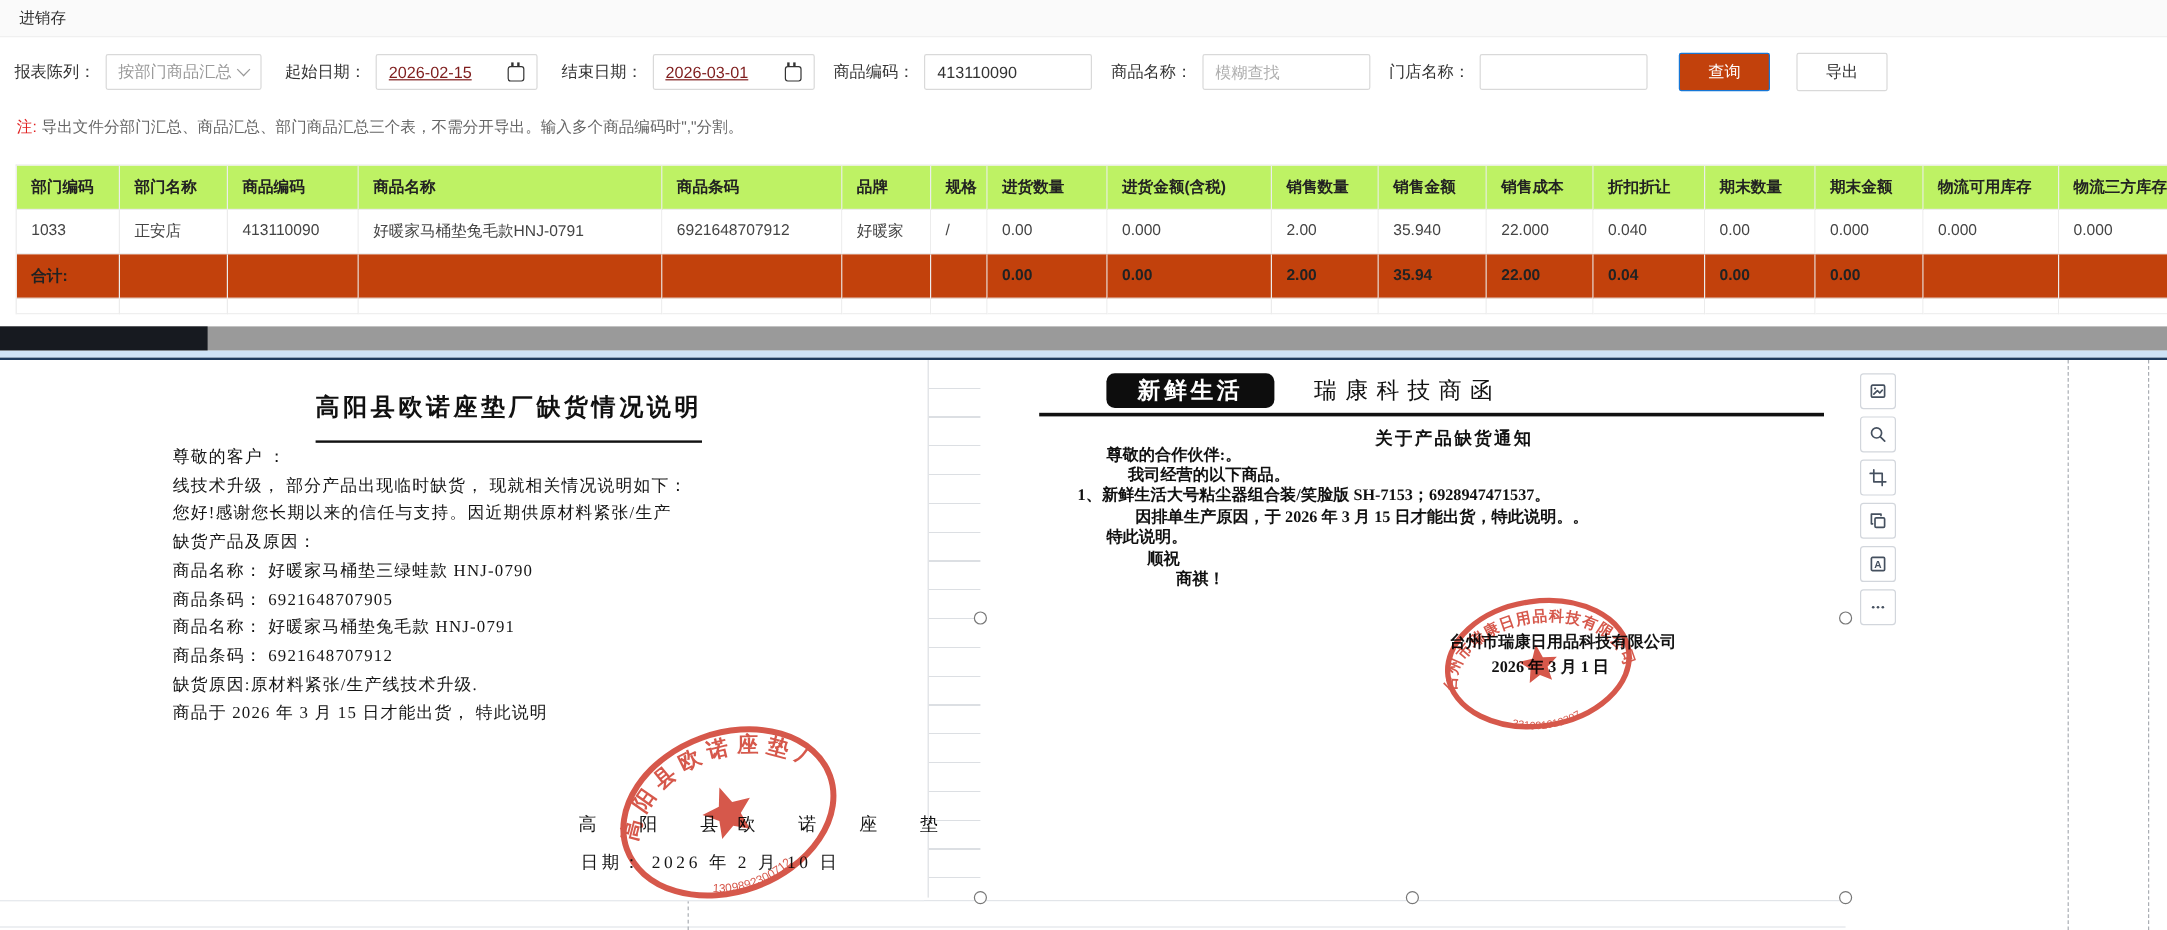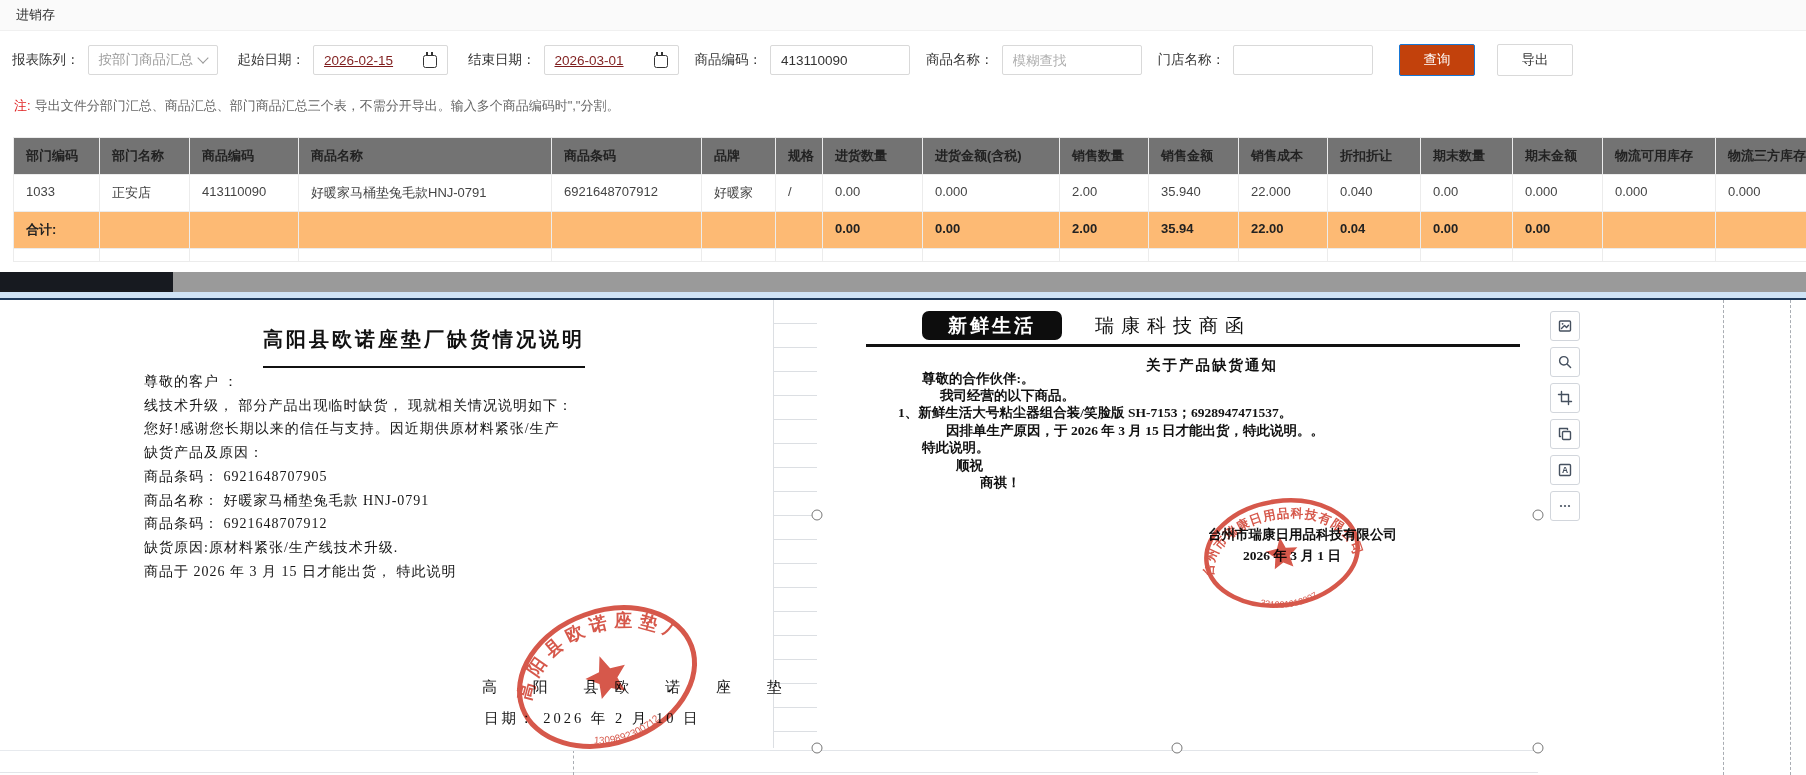--- a/index.html
+++ b/index.html
@@ -32,23 +32,23 @@
   
   .note{margin:8px 0 0 14px;font-size:13px;color:#666;}
   .note .red{color:#e02020;margin-right:4px;}
   
   .tbl-wrap{margin:22px 0 0 13px;width:1793px;overflow:hidden;
             border-top:1px solid #ececec;border-left:1px solid #ececec;}
   .trow{display:grid;grid-template-columns:86px 90px 109px 253px 150px 74px 47px 100px 137px 89px 90px 89px 93px 92px 90px 113px 130px;}
   .cell{border-right:1px solid #ececec;border-bottom:1px solid #ececec;
         padding:9px 4px 9px 12px;font-size:13px;white-space:nowrap;overflow:hidden;
         box-sizing:border-box;}
-  .hrow .cell{font-weight:700;background:#737373;color:#222;}
+  .hrow .cell{font-weight:700;background:#bef264;color:#222;}
   .drow .cell{color:#444;background:#fff;}
-  .srow .cell{font-weight:700;background:#fdba74;color:#222;}
+  .srow .cell{font-weight:700;background:#c2410c;color:#222;}
   .grow .cell{height:13px;padding:0 0 0 12px;border-bottom:1px solid #ececec;background:#fff;}
   
   .preview{position:absolute;left:0;top:272px;width:1806px;height:503px;}
   .hscroll{height:20px;background:#9a9a9a;position:relative;}
   .hthumb{position:absolute;left:0;top:0;width:173px;height:20px;background:#171a20;}
   .strip-blue{height:6px;background:#cfe3f6;}
   .strip-navy{height:2px;background:#1f3b5e;}
   .canvas{position:relative;width:1806px;height:475px;background:#fff;overflow:hidden;}
   .sliver{position:absolute;left:773px;top:0;width:44px;height:448px;
           border-left:1px solid #dcdfe3;border-right:1px solid #dcdfe3;
@@ -242,20 +242,21 @@
     <div class="pagebreak pb2"></div>
     <div class="pagebreak pb3"></div>
 
     <div class="lpage"></div>
     <div class="ltitle"><span>高阳县欧诺座垫厂缺货情况说明</span></div>
     <div class="lbody">
       <div>尊敬的客户 ：</div>
       <div>线技术升级， 部分产品出现临时缺货， 现就相关情况说明如下：</div>
       <div>您好!感谢您长期以来的信任与支持。因近期供原材料紧张/生产</div>
       <div>缺货产品及原因：</div>
+      <div>商品名称： 好暖家马桶垫三绿蛙款 HNJ-0790</div>
       <div>商品条码： 6921648707905</div>
       <div>商品名称： 好暖家马桶垫兔毛款 HNJ-0791</div>
       <div>商品条码： 6921648707912</div>
       <div>缺货原因:原材料紧张/生产线技术升级.</div>
       <div>商品于 2026 年 3 月 15 日才能出货， 特此说明</div>
     </div>
     <div class="lsign">高 阳 县欧 诺 座 垫 厂</div>
     <div class="ldate">日期： 2026 年 2 月 10 日</div>
     <svg class="stamp stamp-left" width="210" height="170" viewBox="0 0 210 170">
       <ellipse cx="105" cy="85" rx="90" ry="66" fill="none" stroke="#cf3a2b" stroke-width="5"></ellipse>

